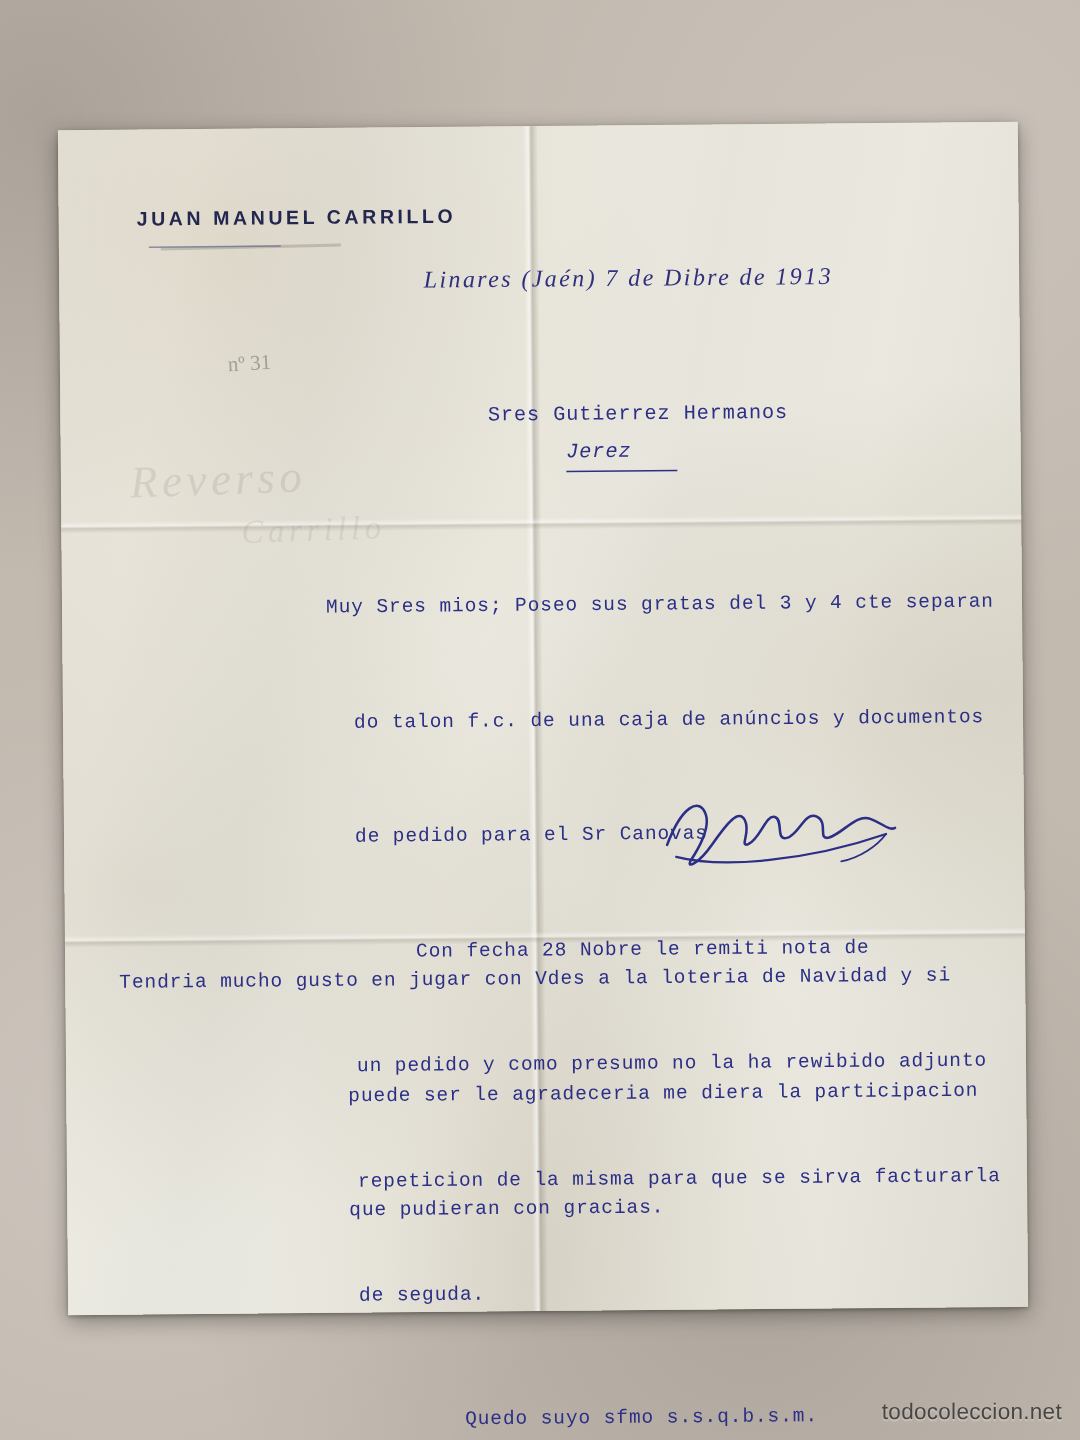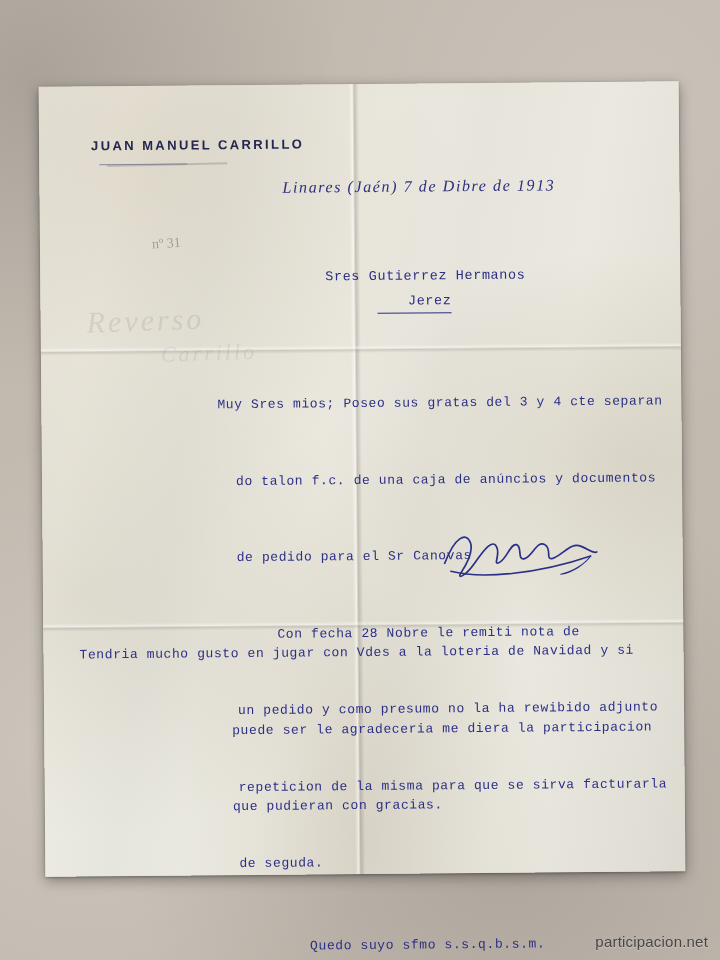--- a/index.html
+++ b/index.html
@@ -146,22 +146,23 @@
     left: 285px;
     top: 180px;
     font-size: 13.5px;
     line-height: 23px;
   }
   #recipient .city {
     display: block;
     margin-left: 52px;
     border-bottom: 1px solid #2b2f86;
     width: 74px;
-    text-align: right;
+    text-align: left;
     margin-top: 2px;
+    font-style: italic;
   }
 
   #body {
     position: absolute;
     left: 176px;
     top: 256px;
     width: 430px;
     font-size: 13px;
     line-height: 25.5px;
   }
@@ -297,15 +298,15 @@
     </div>
 
     <div id="postscript" class="ink">
       <span class="l">Tendria mucho gusto en jugar con Vdes a la loteria de Navidad y si</span>
       <span class="l indent1">puede ser le agradeceria me diera la participacion</span>
       <span class="l indent2">que pudieran con gracias.</span>
     </div>
 
   </div>
 
-  <div id="watermark">participacion.net</div>
+  <div id="watermark">todocoleccion.net</div>
 
 </div>
 
 </body></html>

